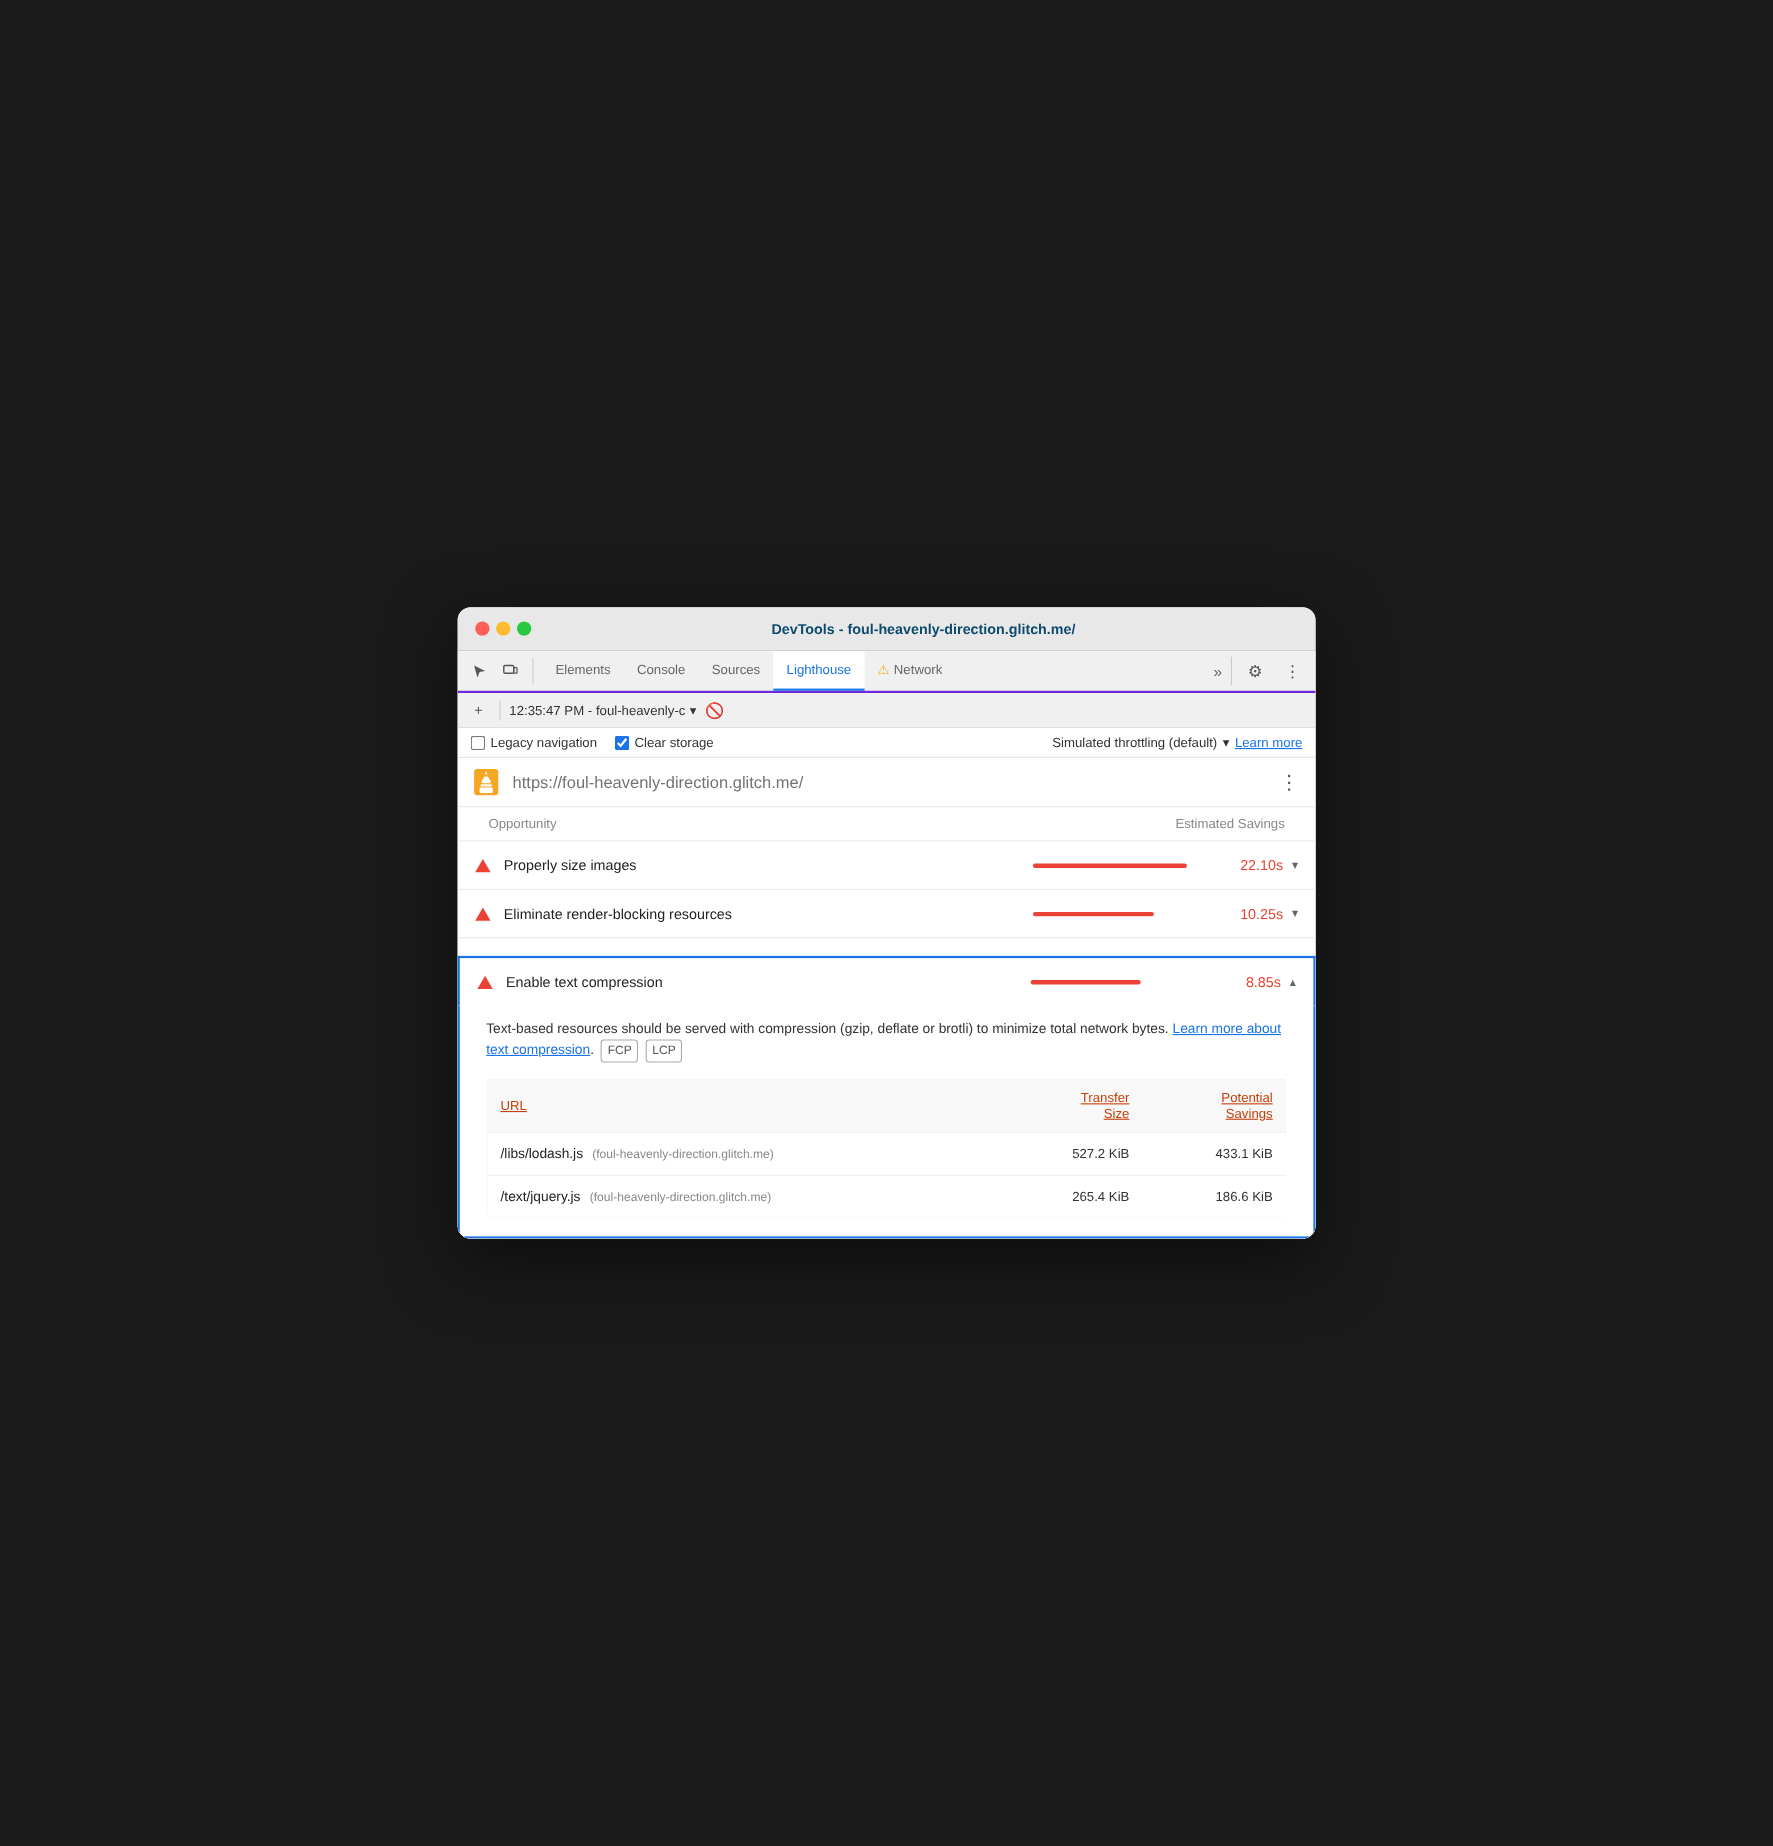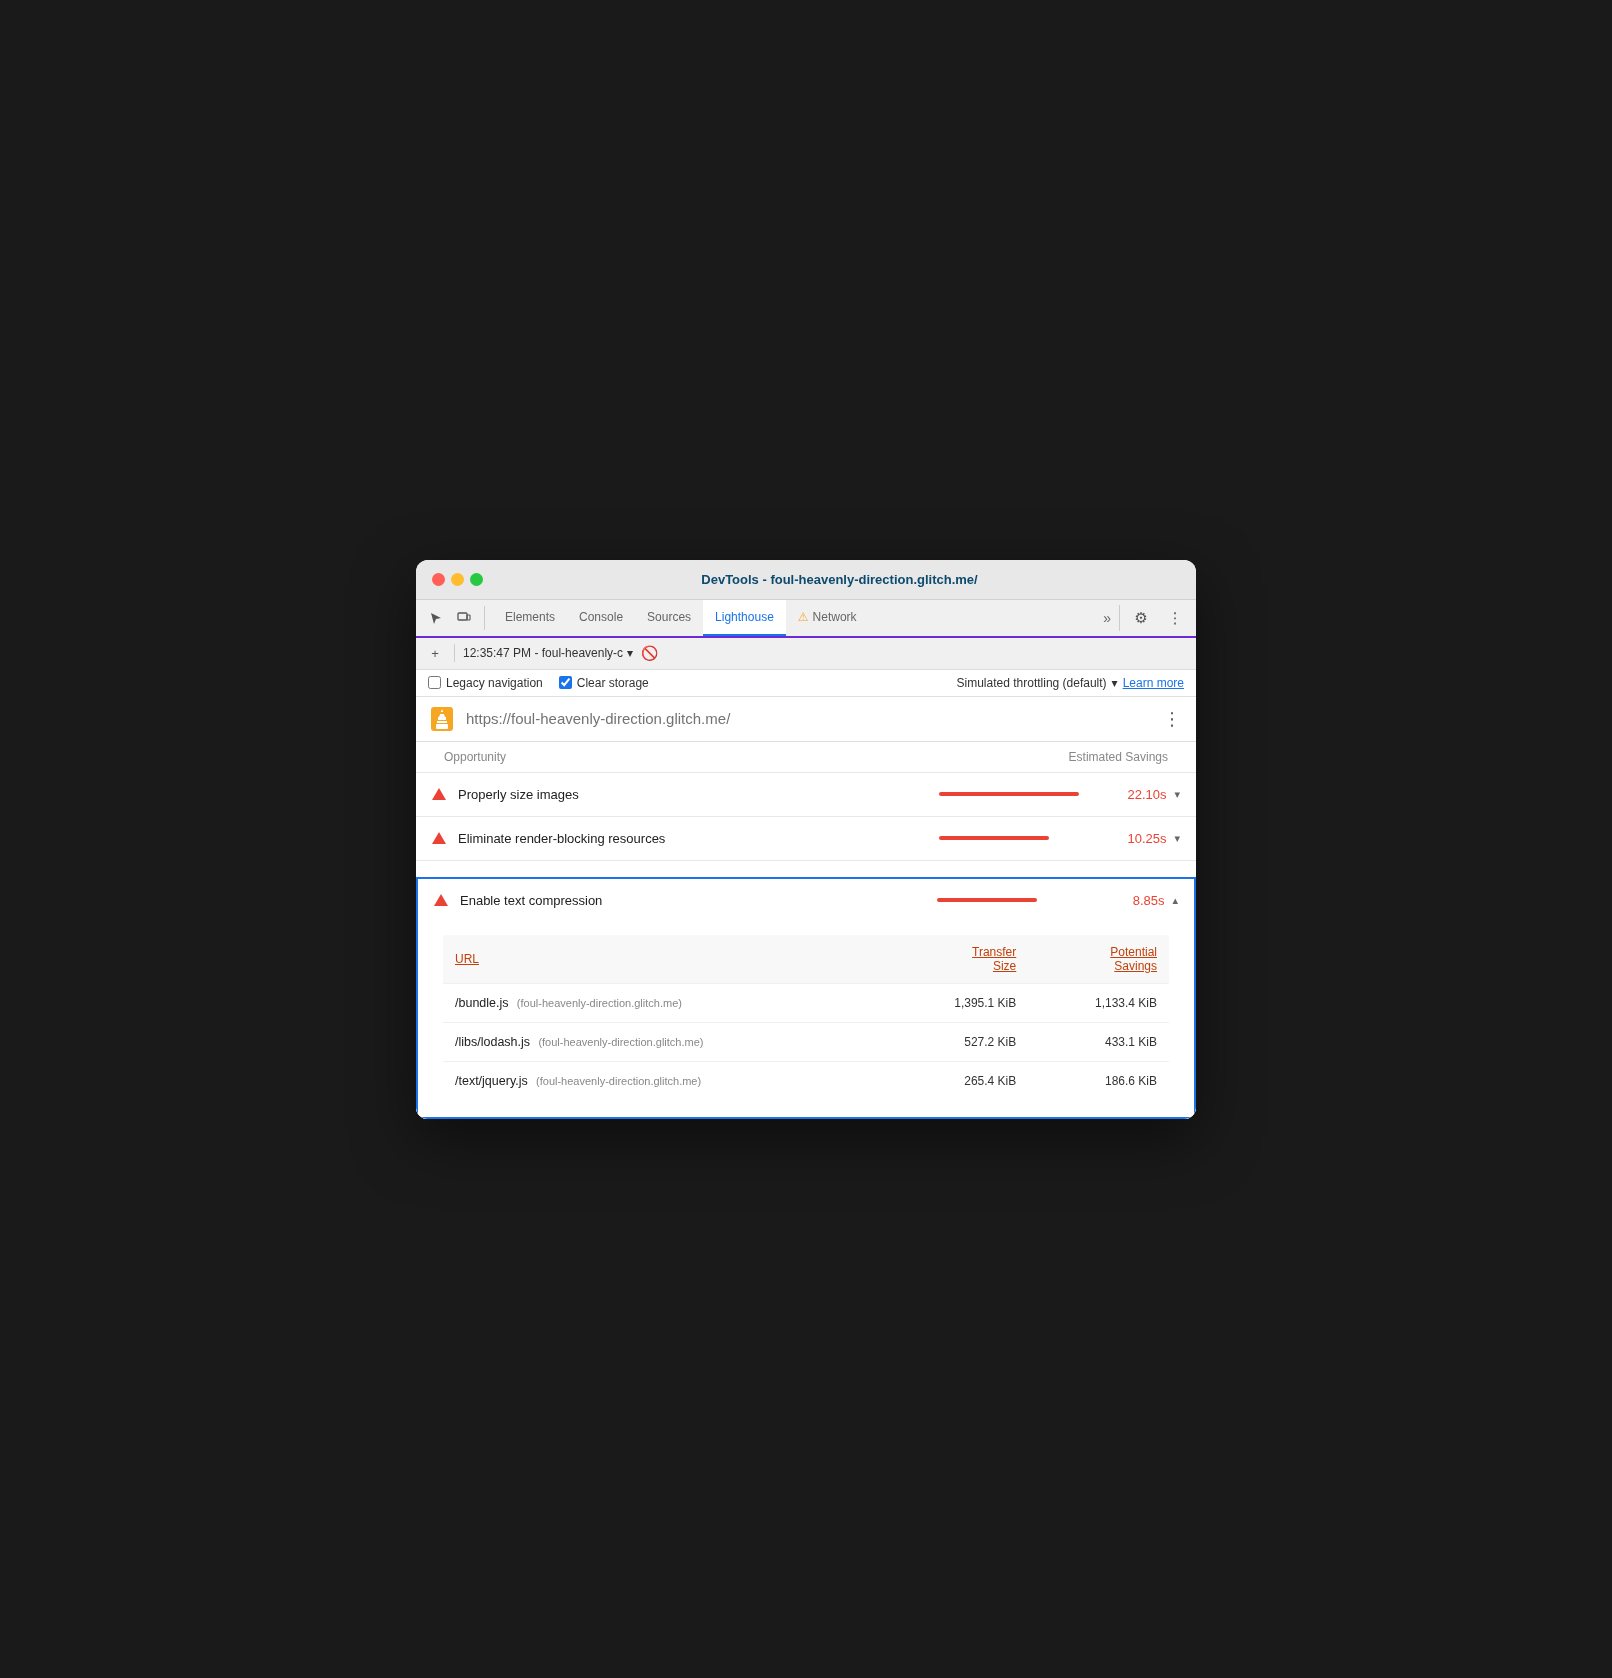--- a/index.html
+++ b/index.html
@@ -484,38 +484,36 @@
         <div class="tri-icon"></div>
         <span class="opp-title">Enable text compression</span>
         <div class="opp-bar-container">
           <div class="opp-bar" style="width:100px"></div>
         </div>
         <span class="opp-saving">8.85s</span>
         <span class="opp-expand-icon">▴</span>
       </div>
 
       <div class="expanded-content">
+        <p class="expanded-desc">
+          <span>Text-based resources should be served with compression (gzip, deflate or brotli) to minimize total network bytes.</span>
+          <a>Learn more about text compression</a>.
+          <span class="metric-badge">FCP</span>
+          <span class="metric-badge">LCP</span>
+        </p>
 
         <table class="data-table">
           <thead>
             <tr>
               <th>URL</th>
               <th class="right">Transfer<br>Size</th>
               <th class="right">Potential<br>Savings</th>
             </tr>
           </thead>
           <tbody>
-            <tr>
-              <td>
-                <span class="file-name">/bundle.js</span>
-                <span class="file-domain">(foul-heavenly-direction.glitch.me)</span>
-              </td>
-              <td class="right">1,395.1 KiB</td>
-              <td class="right">1,133.4 KiB</td>
-            </tr>
             <tr>
               <td>
                 <span class="file-name">/libs/lodash.js</span>
                 <span class="file-domain">(foul-heavenly-direction.glitch.me)</span>
               </td>
               <td class="right">527.2 KiB</td>
               <td class="right">433.1 KiB</td>
             </tr>
             <tr>
               <td>

